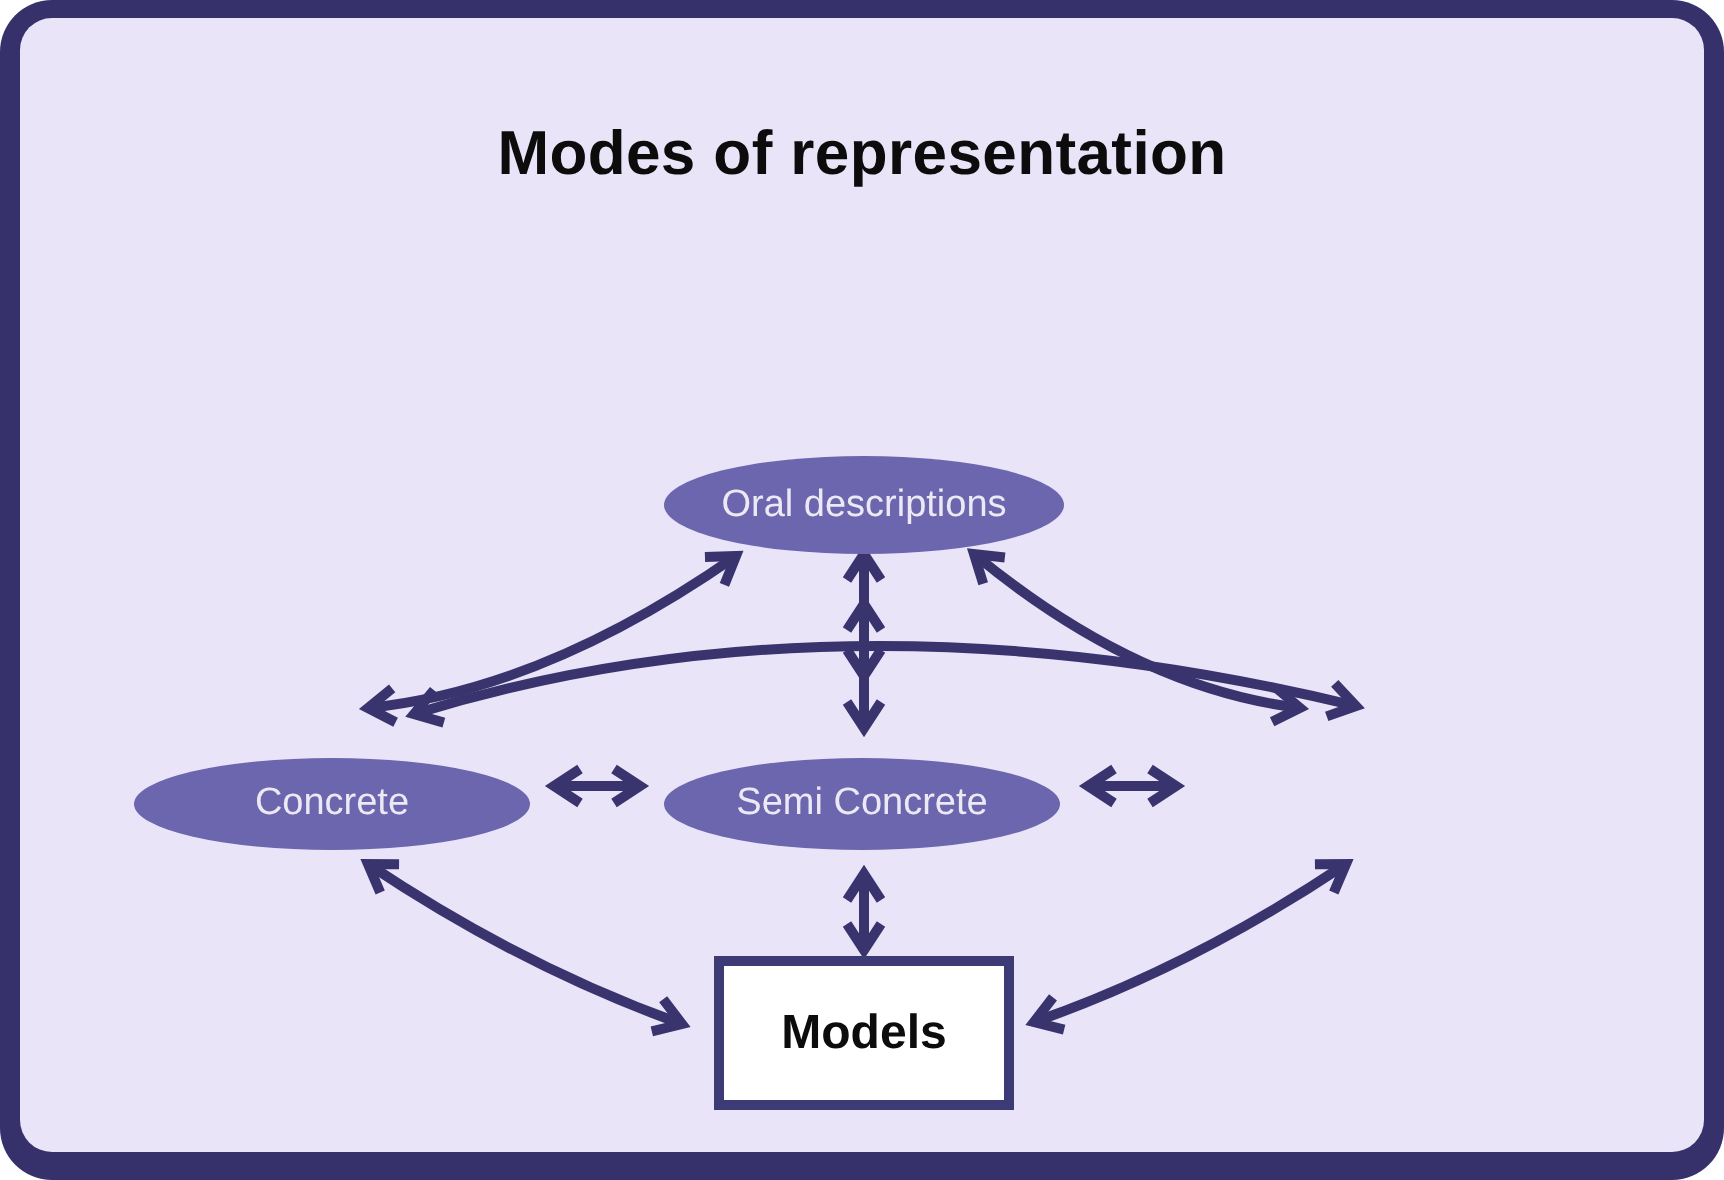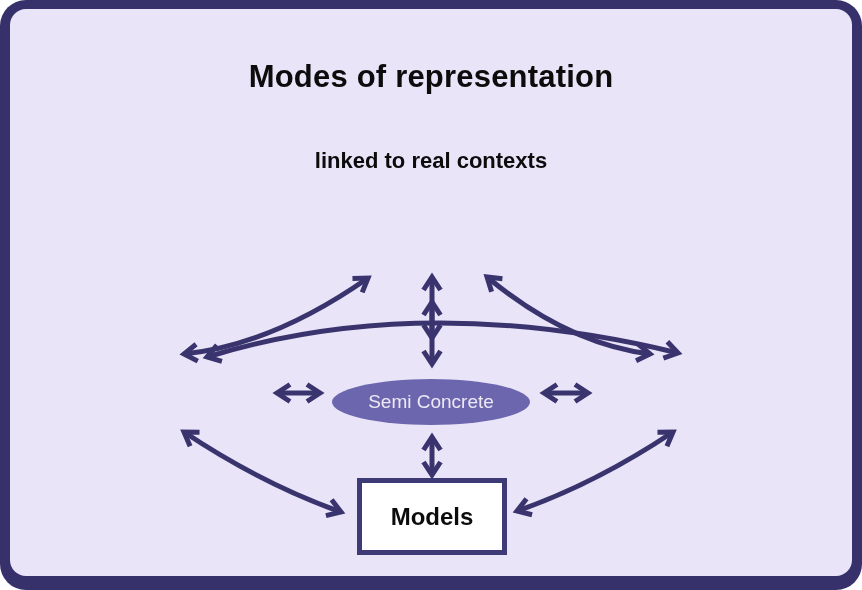--- a/index.html
+++ b/index.html
@@ -56,21 +56,20 @@
     font-size:24px;font-weight:bold;justify-content:center;
   }
 </style>
 </head>
 <body>
 
 <div class="frame">
   <div class="panel">
 
     <div class="title">Modes of representation</div>
-    <div class="subtitle">linked to real contexts</div>
 
     <svg class="arrows" width="842" height="567" viewBox="10 9 842 567">
       <defs>
         <marker id="arwE" markerUnits="userSpaceOnUse" markerWidth="34" markerHeight="34" refX="0" refY="0" orient="auto" overflow="visible">
           <path d="M-13,-8.5 L0,0 L-13,8.5" fill="none" stroke="#3a346e" stroke-width="5" stroke-linejoin="miter"></path>
         </marker>
         <marker id="arwS" markerUnits="userSpaceOnUse" markerWidth="34" markerHeight="34" refX="0" refY="0" orient="auto-start-reverse" overflow="visible">
           <path d="M-13,-8.5 L0,0 L-13,8.5" fill="none" stroke="#3a346e" stroke-width="5" stroke-linejoin="miter"></path>
         </marker>
       </defs>
@@ -90,20 +89,26 @@
         <path d="M 487 277 Q 568 344 650 354" marker-start="url(#arwS)" marker-end="url(#arwE)"></path>
 
         <path d="M 207 357 Q 422 291 678 353" marker-start="url(#arwS)" marker-end="url(#arwE)"></path>
 
         <path d="M 184 432 Q 262 484 341 512" marker-start="url(#arwS)" marker-end="url(#arwE)"></path>
 
         <path d="M 517 511 Q 595 484 673 432" marker-start="url(#arwS)" marker-end="url(#arwE)"></path>
       </g>
     </svg>
 
+    <div class="node ellipse n-oral">
+      <span>Oral descriptions</span>
+    </div>
+    <div class="node ellipse n-concrete">
+      <span>Concrete</span>
+    </div>
     <div class="node ellipse n-semi">
       <span>Semi Concrete</span>
     </div>
     <div class="node n-models">
       <span>Models</span>
     </div>
 
   </div>
 </div>
 

